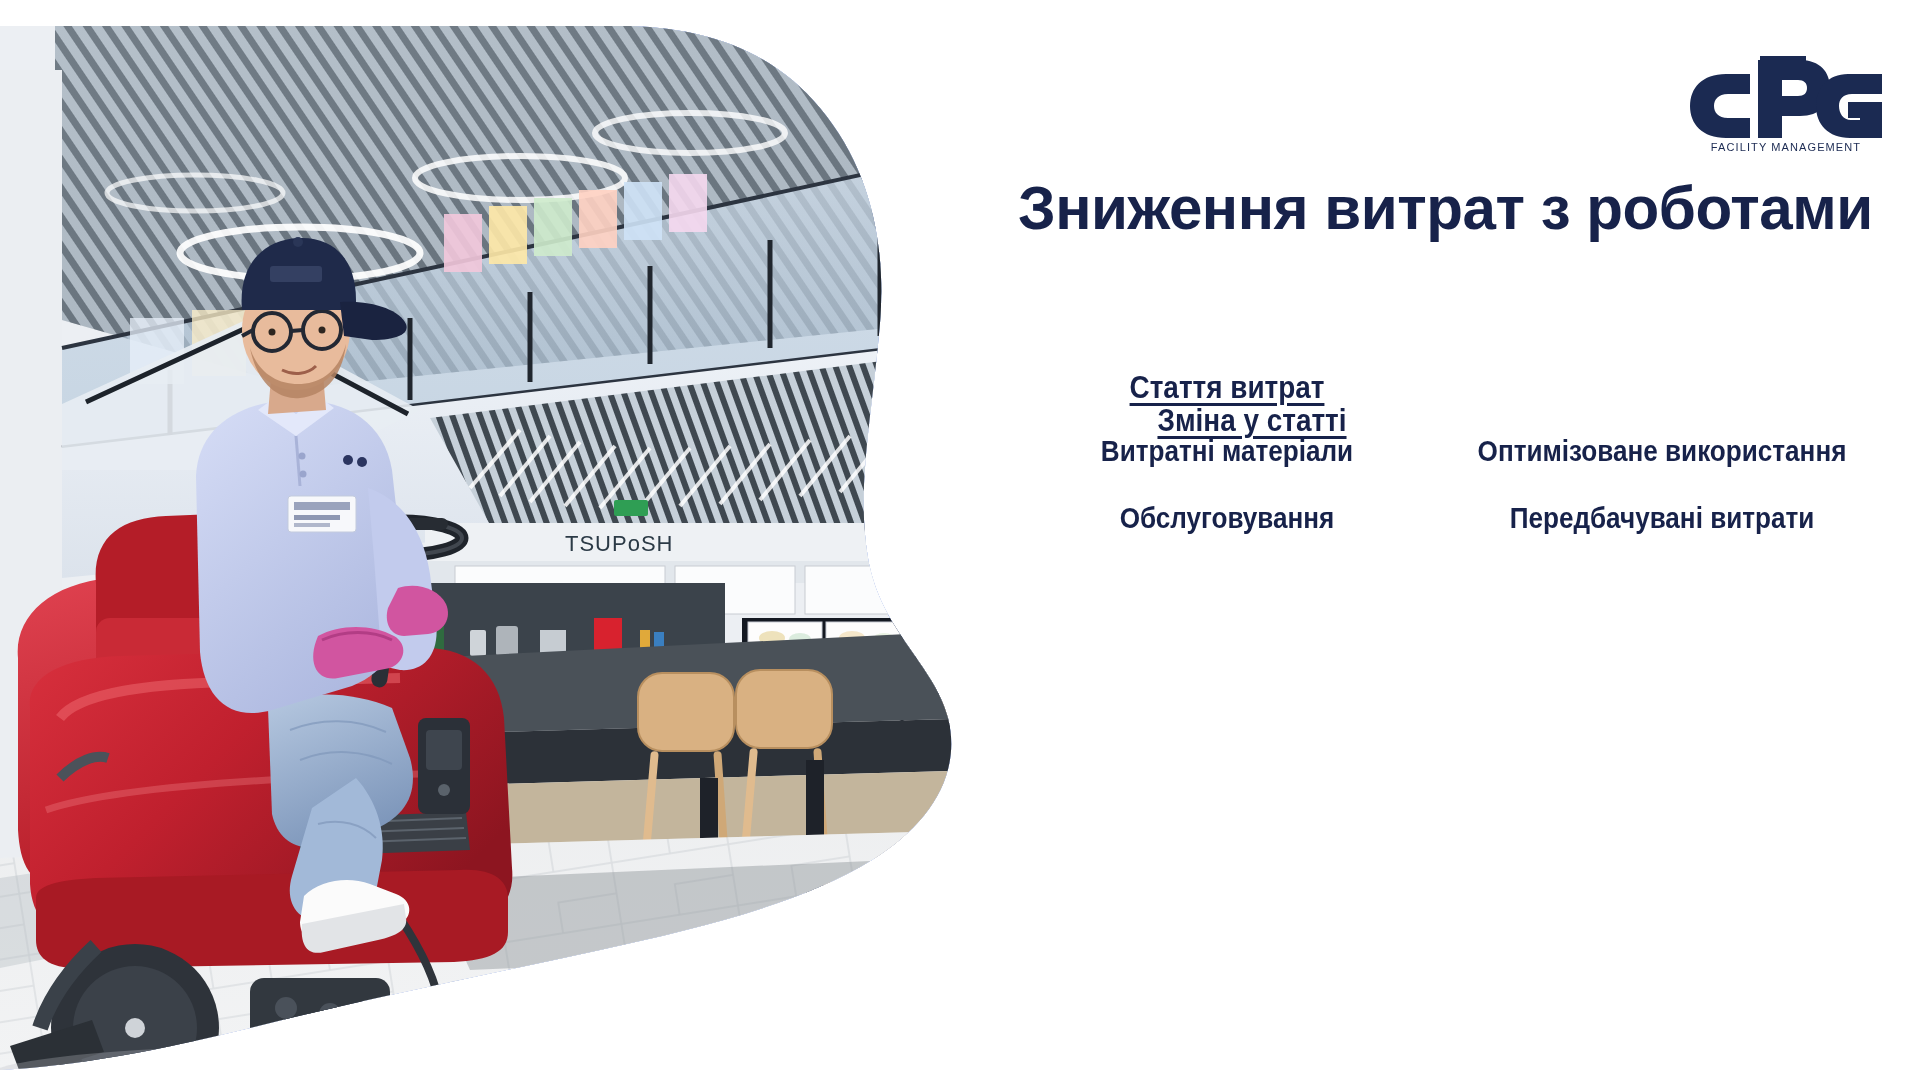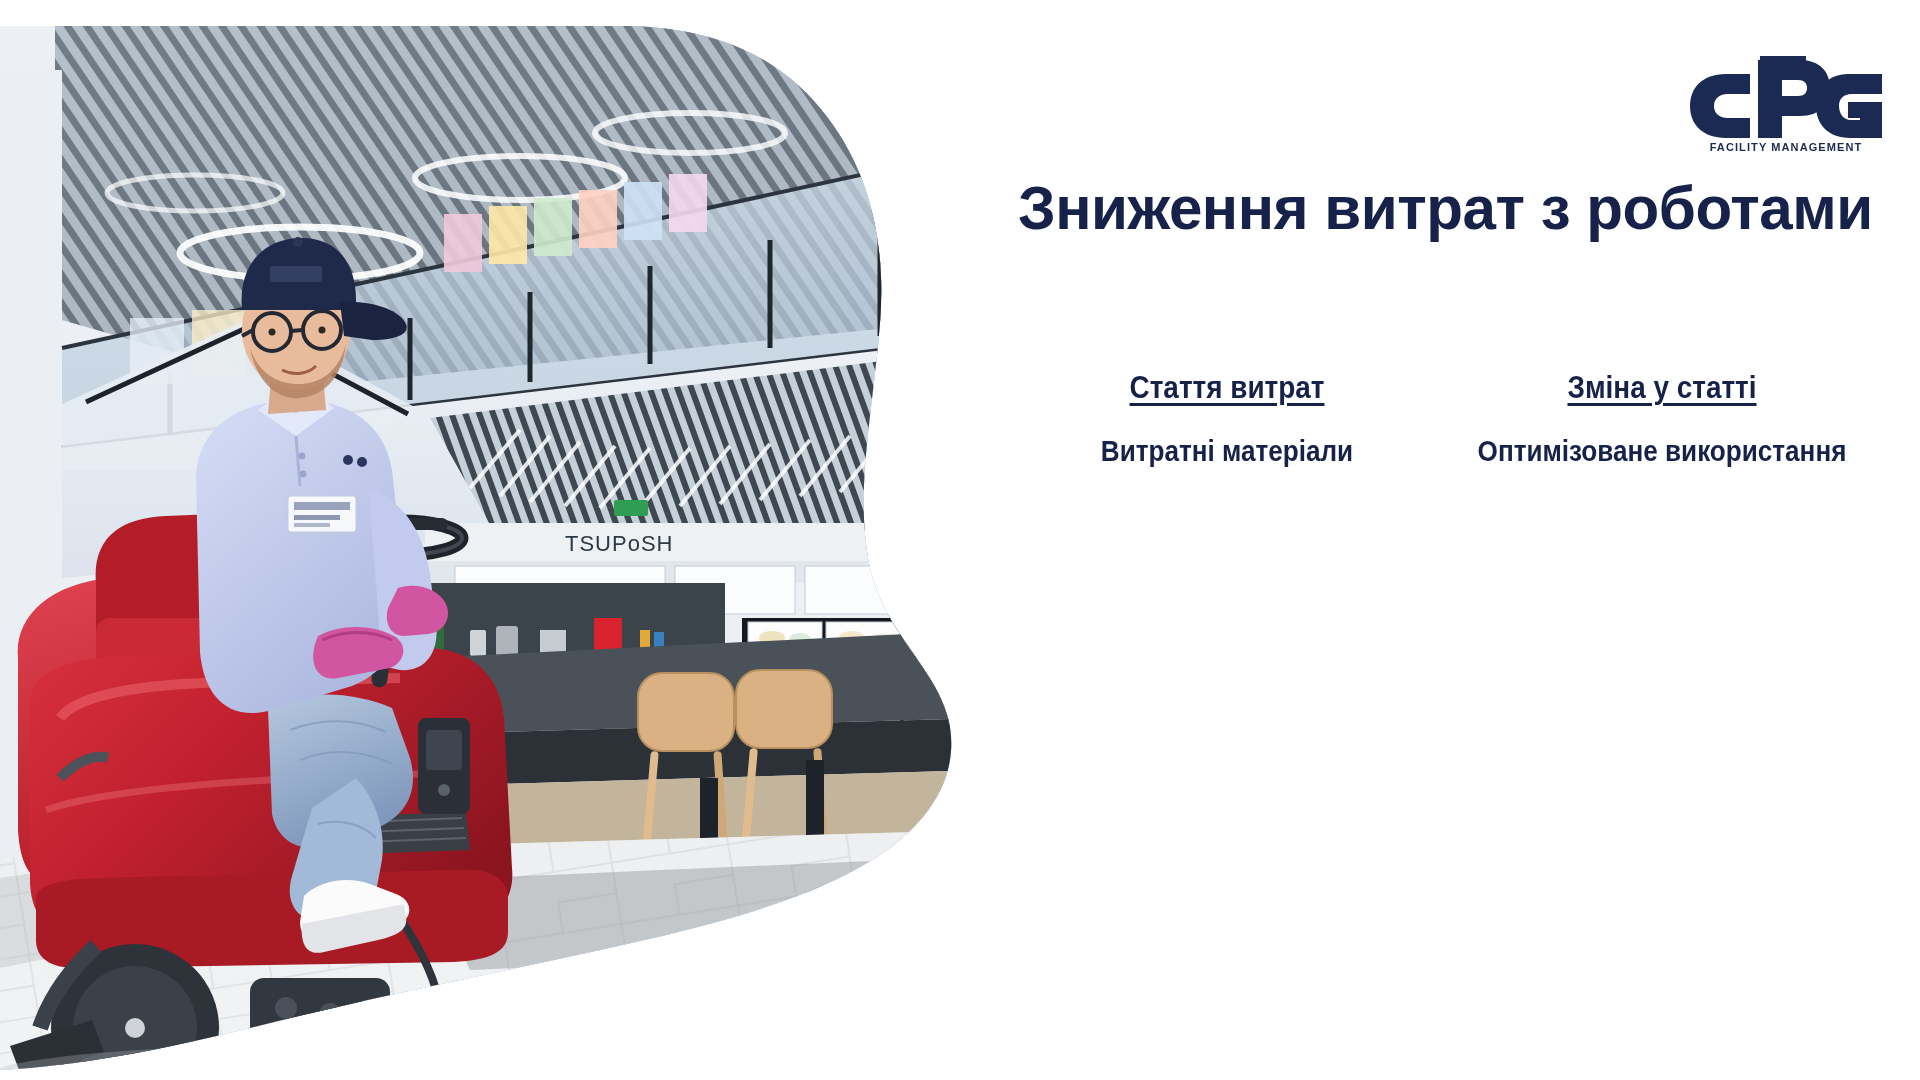--- a/index.html
+++ b/index.html
@@ -32,21 +32,21 @@
     position: absolute;
     left: 1688px; top: 56px;
     width: 196px; height: 112px;
     text-align: center;
   }
   .logo-mark { display: block; width: 196px; height: 82px; }
   .logo-tagline {
     display: block;
     margin-top: 3px;
     font-size: 11px;
-    font-weight: bold;
+    font-weight: normal;
     letter-spacing: 1.1px;
     color: #1b2a52;
     font-family: "Liberation Sans", sans-serif;
   }
 
   
   .slide-title {
     position: absolute;
     left: 1018px; top: 172px;
     width: 860px;
@@ -65,21 +65,21 @@
     position: absolute;
     left: 1022px; top: 372px;
     width: 870px;
   }
   .ct-row {
     display: flex;
     width: 100%;
     height: 67px;
     align-items: flex-start;
   }
-  .ct-head-row { height: 64px; }
+  .ct-head-row { height: 64px; flex-direction: column; }
   .ct-cell {
     color: #17224a;
     font-family: "Liberation Sans Narrow", "Liberation Sans", sans-serif;
     text-align: center;
     white-space: nowrap;
     line-height: 1.06;
     transform: scaleX(0.9);
   }
   .ct-col-a { width: 410px; }
   .ct-col-b { width: 460px; }
@@ -434,17 +434,21 @@
       <div class="ct-cell ct-col-b ct-head">Зміна у статті</div>
     </div>
 
 
 
     <div class="ct-row">
       <div class="ct-cell ct-col-a ct-body">Витратні матеріали</div>
       <div class="ct-cell ct-col-b ct-body">Оптимізоване використання</div>
     </div>
 
+    <div class="ct-row">
+      <div class="ct-cell ct-col-a ct-body">Обслуговування</div>
+      <div class="ct-cell ct-col-b ct-body">Передбачувані витрати</div>
+    </div>
 
 
   </div>
 
 </div>
 
 </body></html>

